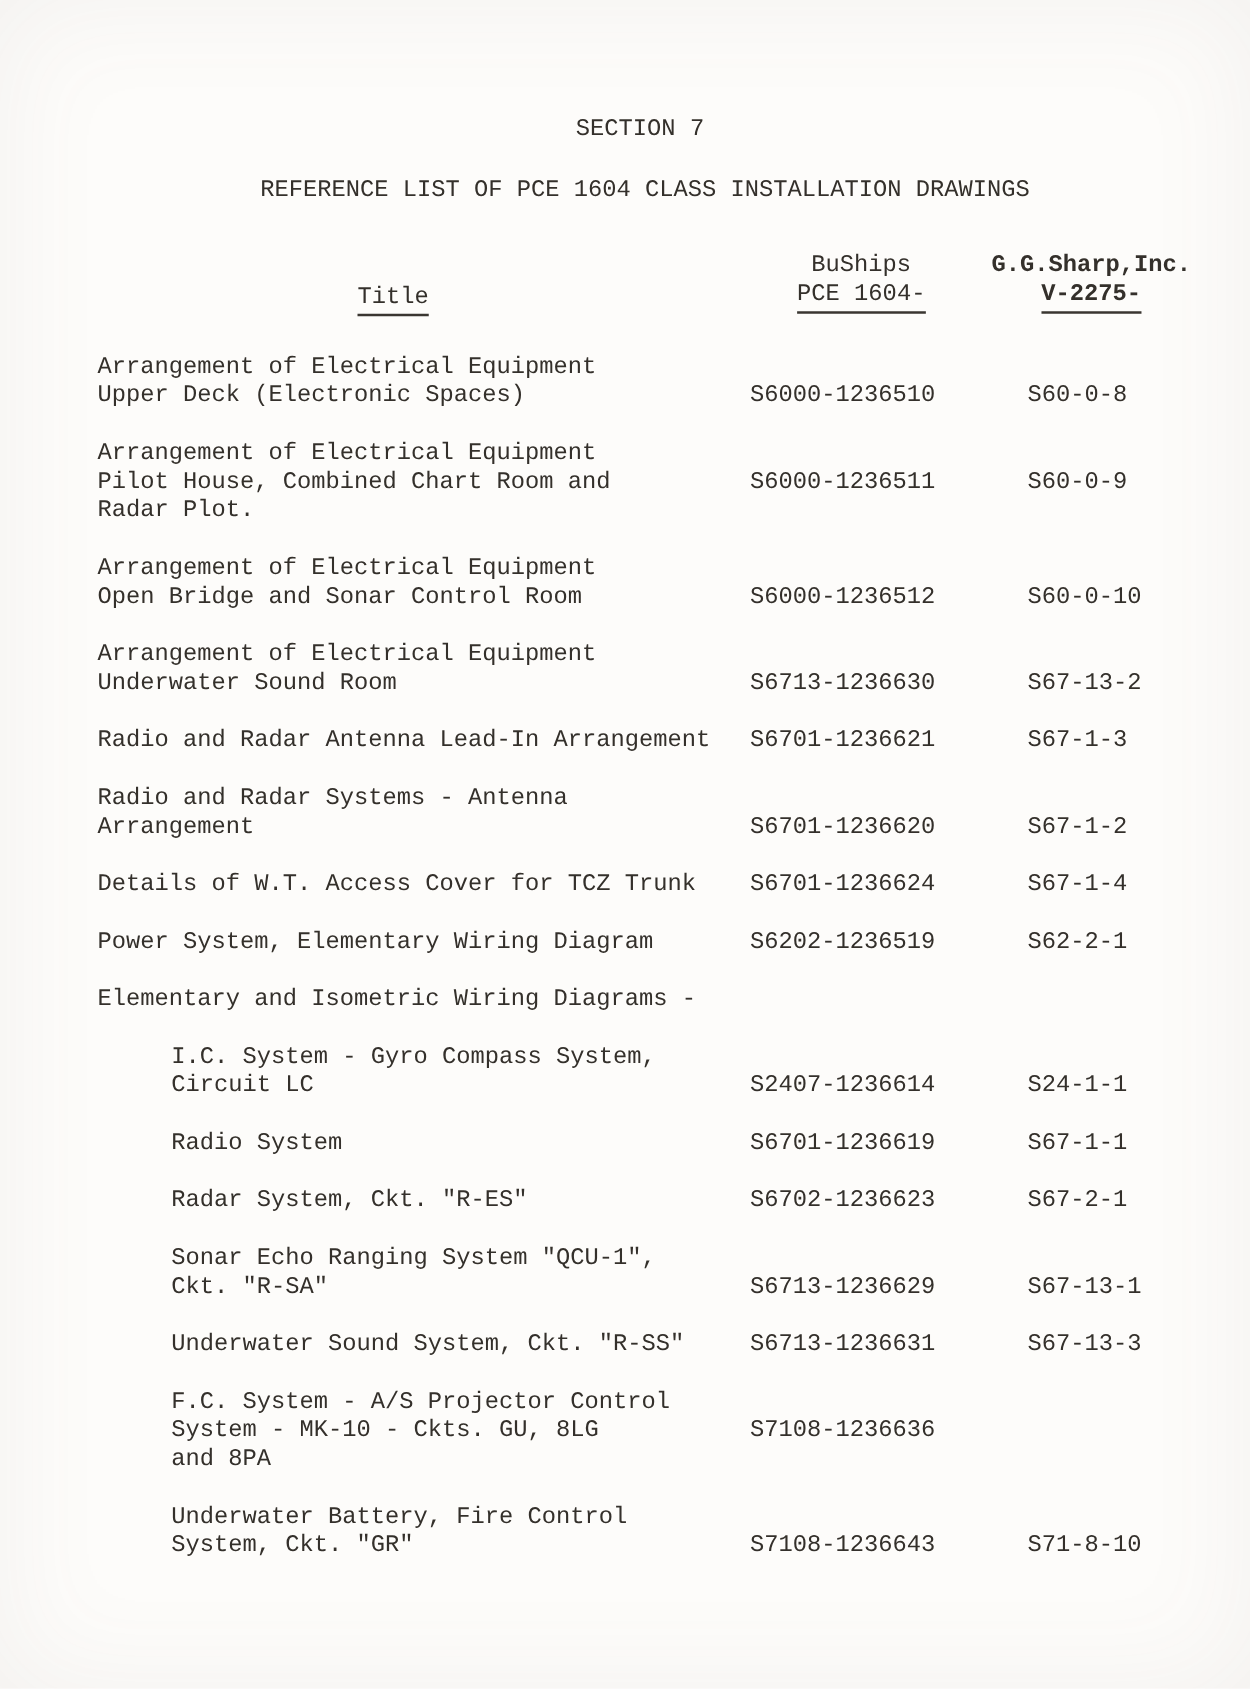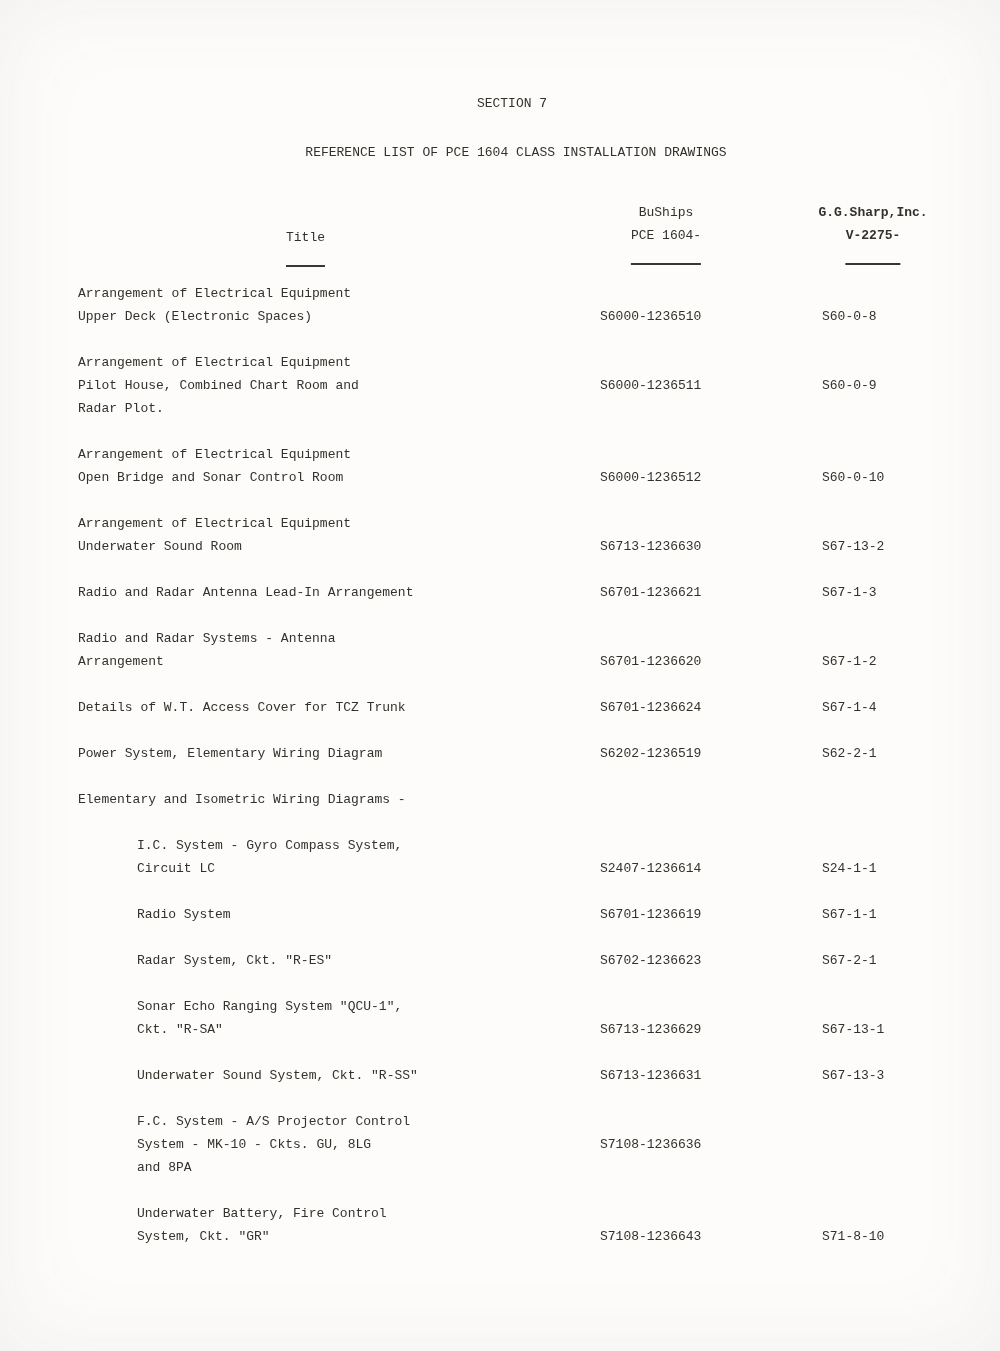--- a/index.html
+++ b/index.html
@@ -2,40 +2,40 @@
 <html><head>
 <meta charset="utf-8">
 <style>
   html,body { margin:0; padding:0; background:#ffffff; }
   .page {
     position:relative;
     width:1000px; height:1351px;
     background:#fdfcfa;
     box-shadow: inset 0 0 90px rgba(110,105,95,0.07);
     font-family:"Liberation Mono","DejaVu Sans Mono",monospace;
-    font-size:13px; line-height:23px;
+    font-size:19px; line-height:23px;
     color:#34302b;
     box-sizing:border-box;
     overflow:hidden;
   }
   .section-title {
     text-align:center;
     padding-top:92px;
     position:relative; left:12px;
   }
   .list-title {
     text-align:center;
     margin-top:26px;
     position:relative; left:16px;
   }
   .col-headers { position:relative; height:56px; margin-top:37px; }
   .h-title   { position:absolute; left:286px; top:25px; }
-  .h-buships { position:absolute; left:666px; top:0; transform:translateX(-50%); text-align:center; white-space:nowrap; }
+  .h-buships { position:absolute; left:689px; top:0; transform:translateX(-50%); text-align:center; white-space:nowrap; }
   .h-sharp   { position:absolute; left:873px; top:0; transform:translateX(-50%); text-align:center; white-space:nowrap;font-weight:bold; }
-  .uline { border-bottom:2px solid #3a3631; padding-bottom:16px; display:inline-block; }
+  .uline { border-bottom:2px solid #3a3631; padding-bottom:2px; display:inline-block; }
   .rows { margin-top:25px; padding:0 30px 0 78px; }
   .row { display:grid; grid-template-columns:522px 222px 1fr; margin-bottom:23px; }
   .row .title-cell { white-space:nowrap; }
   .row.indent .title-cell { padding-left:59px; }
   .num { white-space:nowrap;font-family:Liberation Mono, monospace; }
   .num.shift { padding-top:23px; }
 </style>
 </head>
 <body>
 

